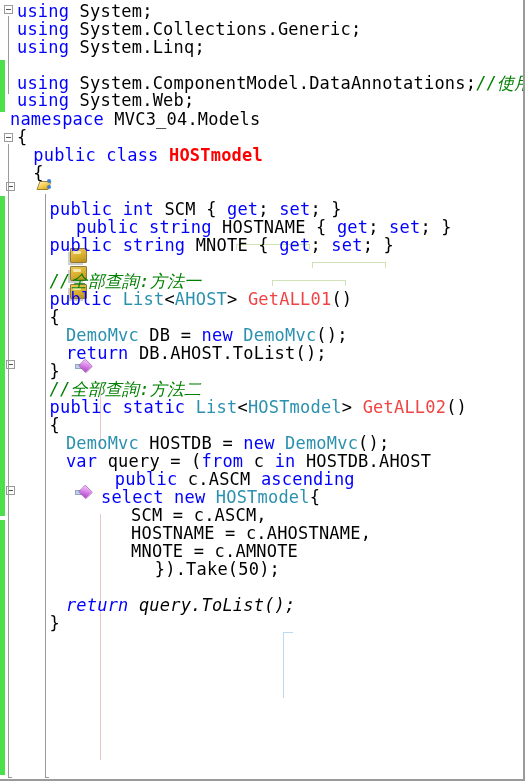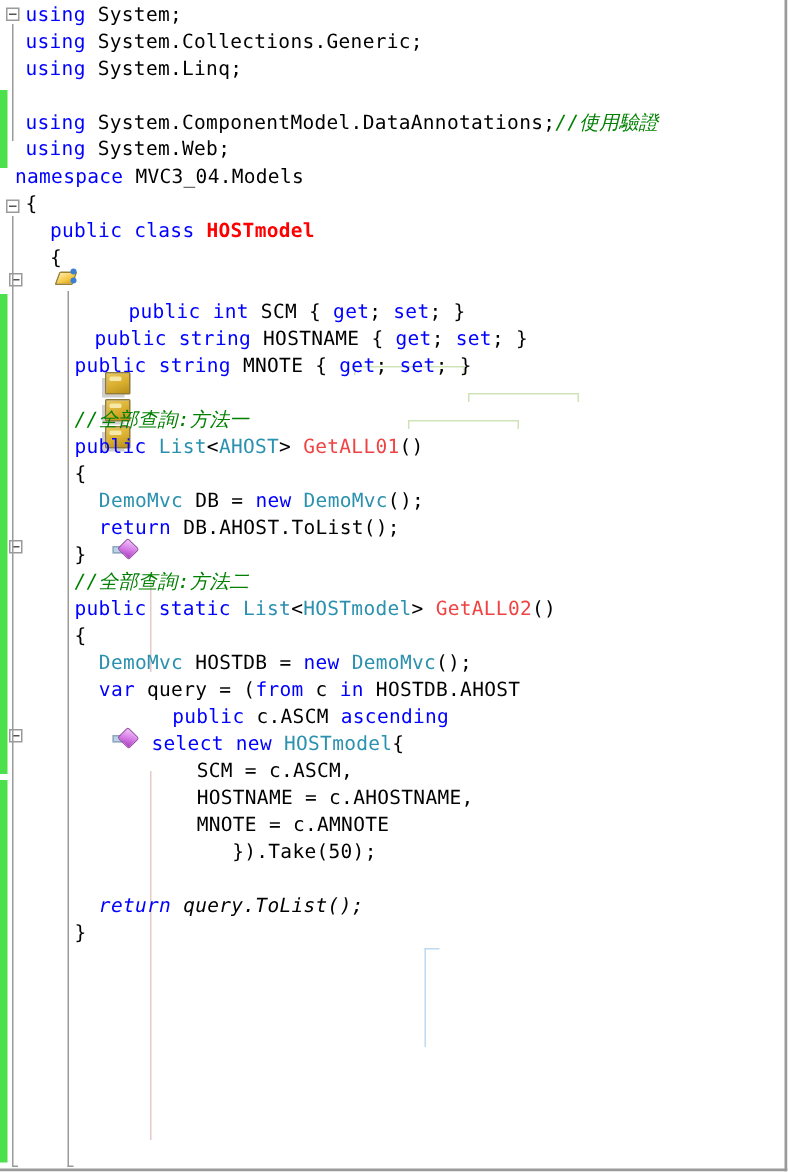--- a/index.html
+++ b/index.html
@@ -34,21 +34,21 @@
   .vguide.tick::after{
     content:"";position:absolute;left:0;bottom:0;width:4px;height:1px;background:#9a9a9a;
   }
   .iguide{
     position:absolute;width:1px;background:#e8c9c9;
   }
   
   .line{
     position:absolute;
     white-space:pre;
-    font-size:13px;
+    font-size:17px;
     line-height:16px;
     letter-spacing:0.2px;
     color:#000000;
   }
   .k   {color:#0000ff;}
   .t   {color:#2b91af;}
   .c   {color:#008000;font-style:italic;}
   .id  {color:#ef4444;}
   .idb {color:#ff0000;font-weight:bold;}
   .p   {color:#000000;}
@@ -151,22 +151,22 @@
   <div id="code">
       <div class="line" style="top: 3px; left: 17px;"><span class="k">using</span><span class="p"> System;</span></div>
       <div class="line" style="top: 21px; left: 17px;"><span class="k">using</span><span class="p"> System.Collections.Generic;</span></div>
       <div class="line" style="top: 39px; left: 17px;"><span class="k">using</span><span class="p"> System.Linq;</span></div>
       <div class="line" style="top: 57px; left: 17px; margin-top: 35px;"><span class="k">using</span><span class="p"> System.Web;</span></div>
       <div class="line" style="top: 75px; left: 17px;"><span class="k">using</span><span class="p"> System.ComponentModel.DataAnnotations;</span><span class="c">//使用驗證</span></div>
       <div class="line" style="top: 111px; left: 10px; text-align: center;"><span class="k">namespace</span><span class="p"> MVC3_04.Models</span></div>
       <div class="line" style="top: 129px; left: 17px;"><span class="p">{</span></div>
       <div class="line" style="top: 147px; left: 33.3px;"><span class="k">public class</span><span class="p"> </span><span class="idb">HOSTmodel</span></div>
       <div class="line" style="top: 165px; left: 33.3px;"><span class="p">{</span></div>
-      <div class="line" style="top: 201px; left: 49.6px; margin-left: 36px;"><span class="k">public int</span><span class="p"> SCM { </span><span class="k">get</span><span class="p">; </span><span class="k">set</span><span class="p">; }</span></div>
-      <div class="line" style="top: 219px; left: 48px; padding-left: 15px;"><span class="k">public string</span><span class="p"> HOSTNAME { </span><span class="k">get</span><span class="p">; </span><span class="k">set</span><span class="p">; }</span></div>
+      <div class="line" style="top: 201px; left: 49.6px;"><span class="k">public int</span><span class="p"> SCM { </span><span class="k">get</span><span class="p">; </span><span class="k">set</span><span class="p">; }</span></div>
+      <div class="line" style="top: 219px; left: 61px; padding-left: 15px;"><span class="k">public string</span><span class="p"> HOSTNAME { </span><span class="k">get</span><span class="p">; </span><span class="k">set</span><span class="p">; }</span></div>
       <div class="line" style="top: 237px; left: 49.6px;"><span class="k">public string</span><span class="p"> MNOTE { </span><span class="k">get</span><span class="p">; </span><span class="k">set</span><span class="p">; }</span></div>
       <div class="line" style="top: 273px; left: 49.6px;"><span class="c">//全部查詢:方法一</span></div>
       <div class="line" style="top: 291px; left: 49.6px;"><span class="k">public</span><span class="p"> </span><span class="t">List</span><span class="p">&lt;</span><span class="t">AHOST</span><span class="p">&gt; </span><span class="id">GetALL01</span><span class="p">()</span></div>
       <div class="line" style="top: 309px; left: 49.6px;"><span class="p">{</span></div>
       <div class="line" style="top: 327px; left: 65.9px;"><span class="t">DemoMvc</span><span class="p"> DB = </span><span class="k">new</span><span class="p"> </span><span class="t">DemoMvc</span><span class="p">();</span></div>
       <div class="line" style="top: 345px; left: 65.9px;"><span class="k">return</span><span class="p"> DB.AHOST.ToList();</span></div>
       <div class="line" style="top: 363px; left: 49.6px;"><span class="p">}</span></div>
       <div class="line" style="top: 381px; left: 49.6px;"><span class="c">//全部查詢:方法二</span></div>
       <div class="line" style="top: 399px; left: 49.6px;"><span class="k">public static</span><span class="p"> </span><span class="t">List</span><span class="p">&lt;</span><span class="t">HOSTmodel</span><span class="p">&gt; </span><span class="id">GetALL02</span><span class="p">()</span></div>
       <div class="line" style="top: 417px; left: 49.6px;"><span class="p">{</span></div>

